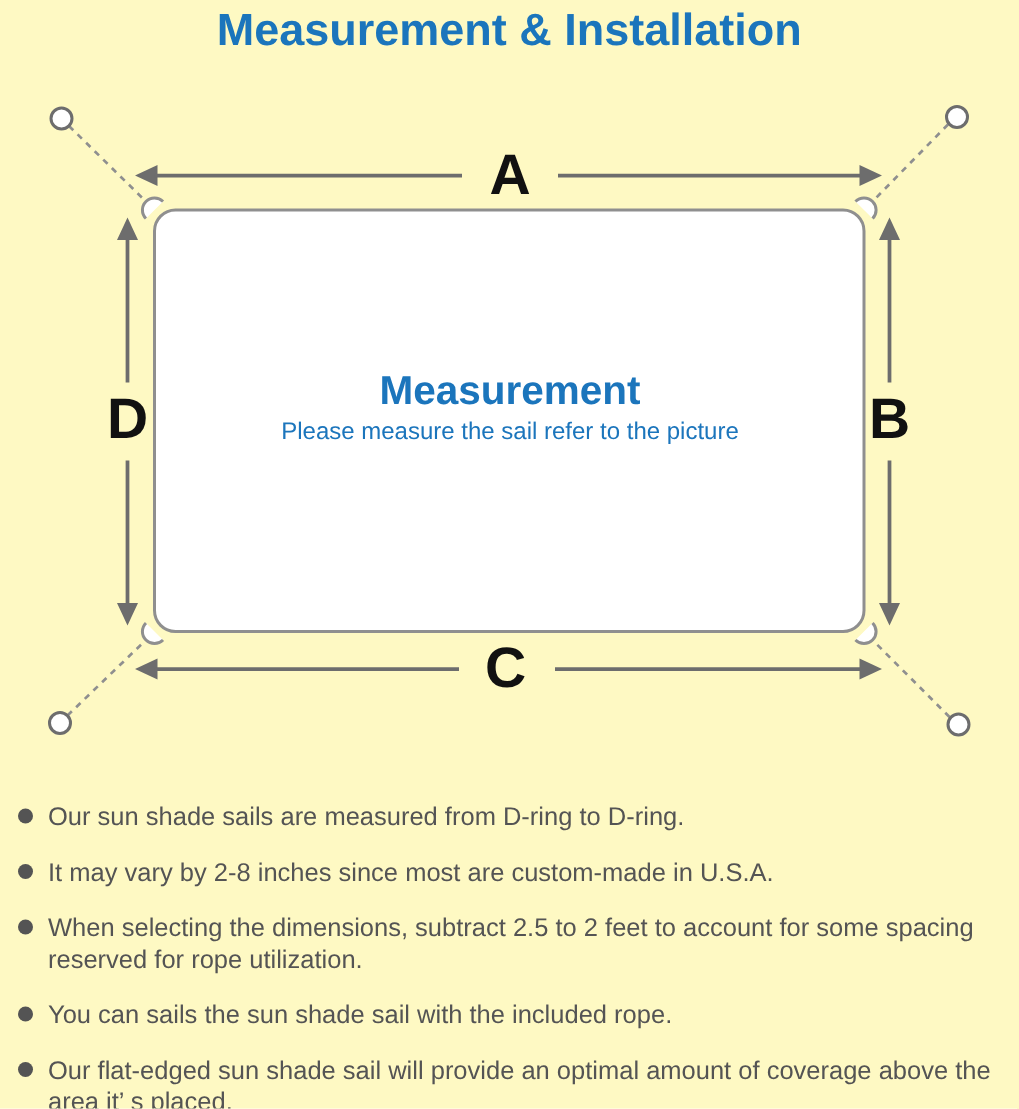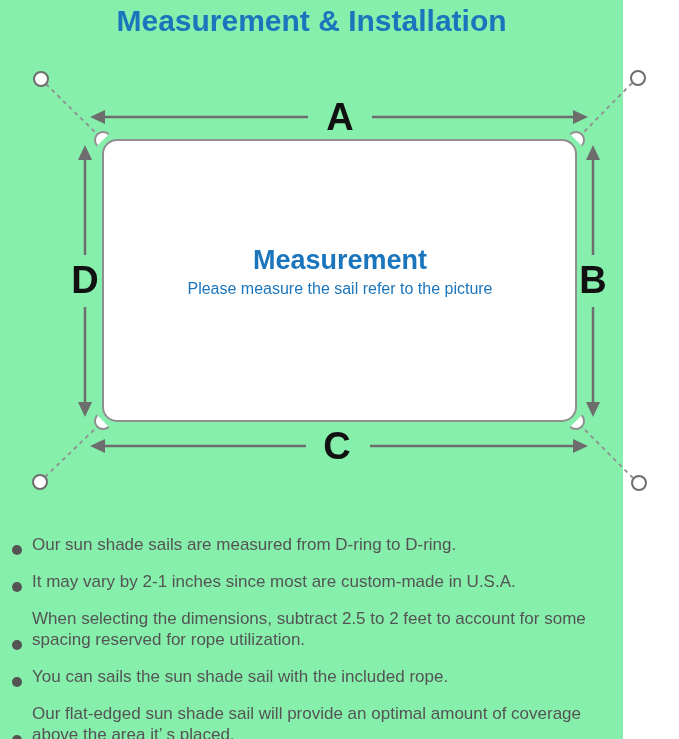--- a/index.html
+++ b/index.html
@@ -7,23 +7,23 @@
     padding: 0;
     background: #ffffff;
   }
   body {
     width: 679px;
     height: 739px;
     font-family: "Liberation Sans", sans-serif;
     overflow: hidden;
   }
   .page {
-    width: 623px;
+    width: 679px;
     height: 739px;
-    background: #86efac;
+    background: #fef9c3;
   }
   .header {
     height: 48px;
     text-align: center;
     padding-top: 4px;
     box-sizing: border-box;
   }
   .page-title {
     margin: 0;
     font-size: 30px;
@@ -45,21 +45,21 @@
   .center-title { font-family: "Liberation Sans", sans-serif; font-size: 27px; font-weight: bold; fill: var(--accent-blue, #1b75bc); }
   .center-sub   { font-family: "Liberation Sans", sans-serif; font-size: 16px; fill: var(--accent-blue, #1b75bc); }
 
   .notes {
     list-style: none;
     margin: 0;
     padding: 26px 6px 0 12px;
   }
   .notes li {
     display: flex;
-    align-items: flex-end;
+    align-items: flex-start;
     gap: 10px;
     font-size: 17px;
     line-height: 21px;
     color: var(--text-gray, #545454);
     margin-bottom: 16px;
   }
   .bullet-dot {
     flex: 0 0 auto;
     width: 10px;
     height: 10px;
@@ -135,21 +135,21 @@
     <text class="center-sub" x="340" y="240" text-anchor="middle" dominant-baseline="central">Please measure the sail refer to the picture</text>
   </svg>
 
   <ul class="notes">
     <li>
       <span class="bullet-dot"></span>
       <span class="note-text">Our sun shade sails are measured from D-ring to D-ring.</span>
     </li>
     <li>
       <span class="bullet-dot"></span>
-      <span class="note-text">It may vary by 2-1 inches since most are custom-made in U.S.A.</span>
+      <span class="note-text">It may vary by 2-8 inches since most are custom-made in U.S.A.</span>
     </li>
     <li>
       <span class="bullet-dot"></span>
       <span class="note-text">When selecting the dimensions, subtract 2.5 to 2 feet to account for some spacing reserved for rope utilization.</span>
     </li>
     <li>
       <span class="bullet-dot"></span>
       <span class="note-text">You can sails the sun shade sail with the included rope.</span>
     </li>
     <li>

